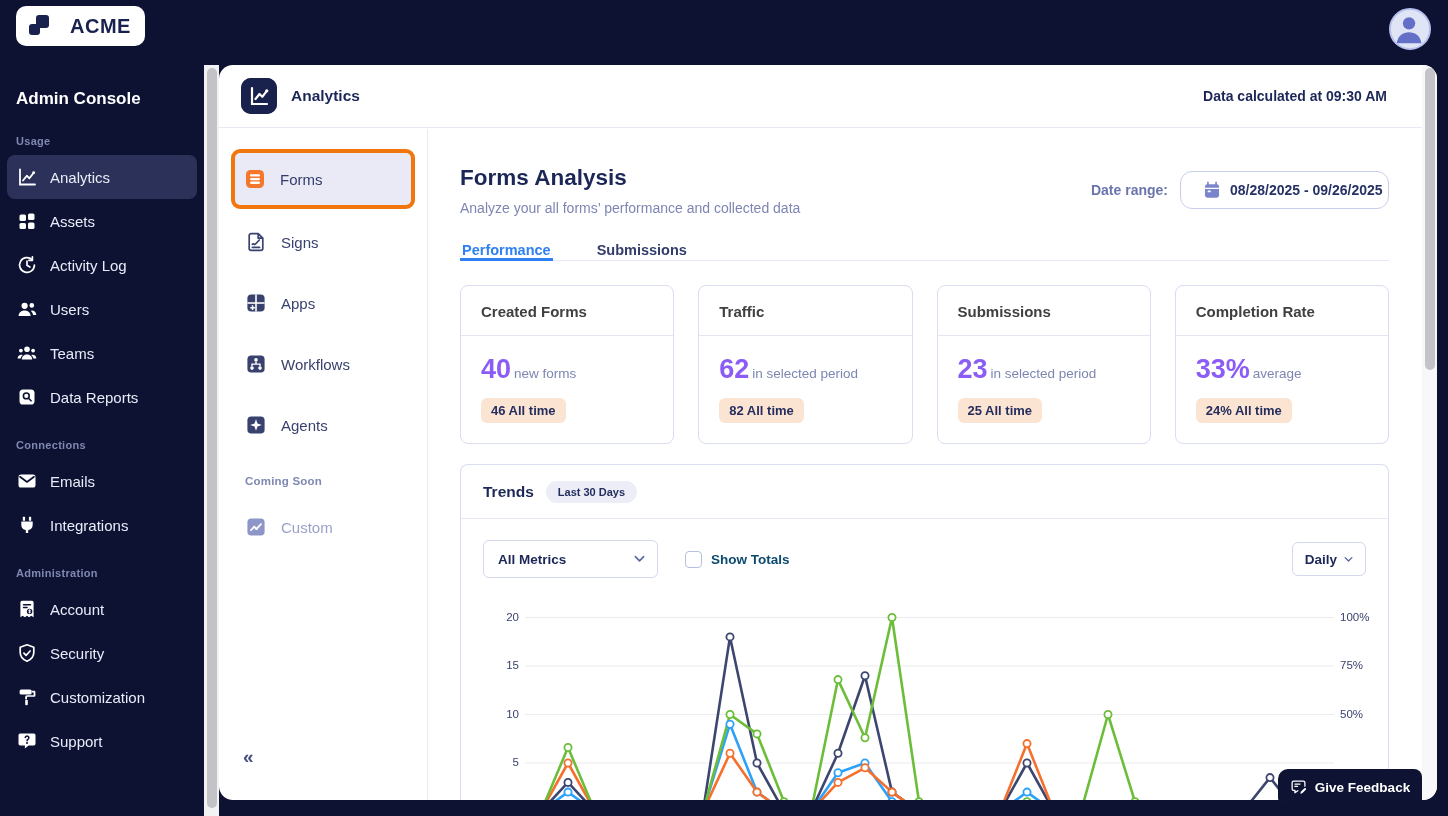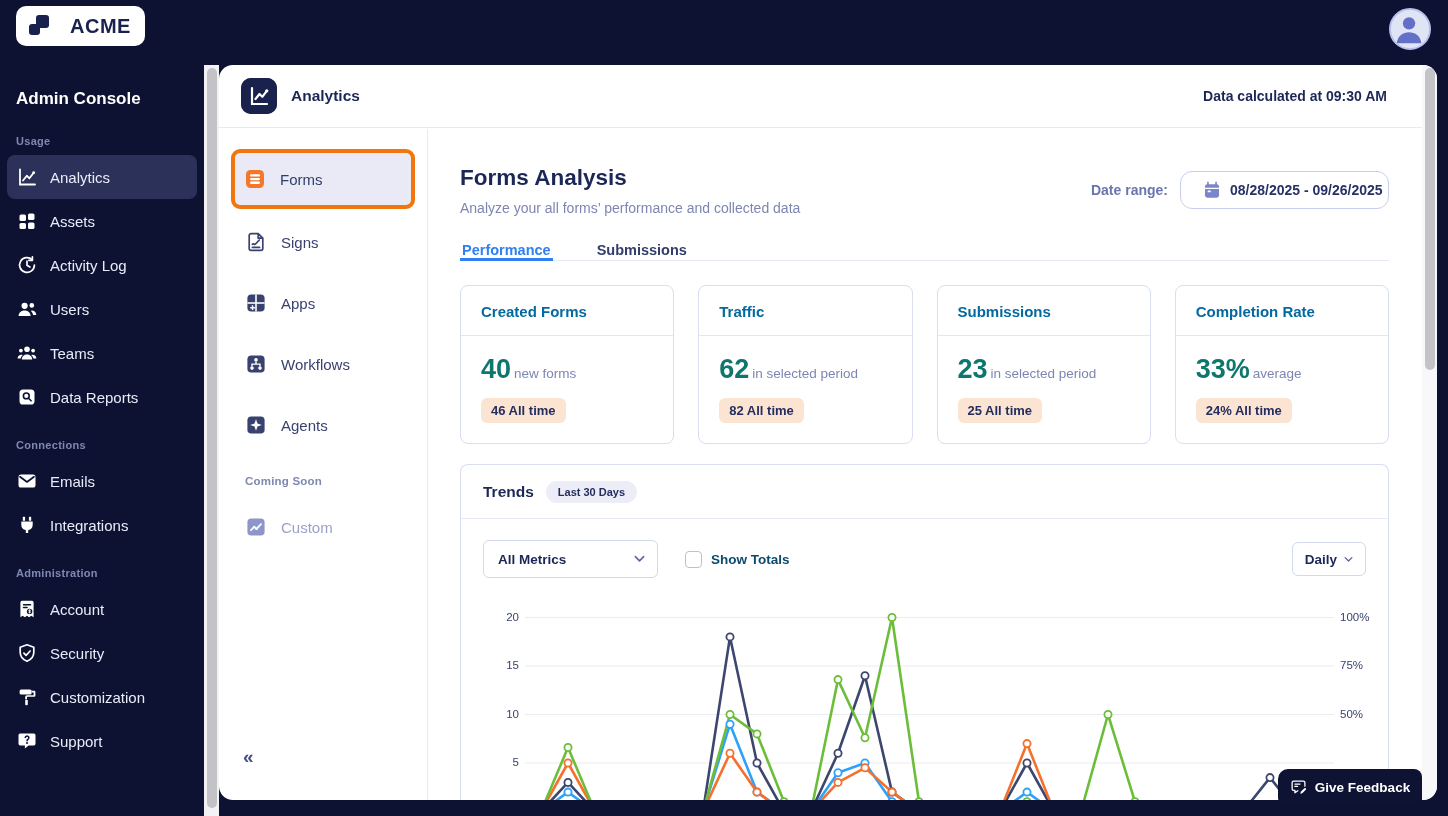--- a/index.html
+++ b/index.html
@@ -56,23 +56,23 @@
   .dr-input{width:209px;height:38px;border:1px solid #c8cee9;border-radius:12px;display:flex;align-items:center;gap:9px;padding:0 6px 0 22px;overflow:hidden;background:#fff;cursor:pointer}
   .dr-icon{width:18px;height:18px;color:#7b85cc;flex:none}
   .dr-value{font-size:14px;font-weight:bold;color:#273266;white-space:nowrap}
 
   .tabs{display:flex;gap:42px;margin-top:26px;border-bottom:1px solid #e7e9f4}
   .tab{padding:0 2px 0;font-size:14.5px;font-weight:bold;color:#323d6b;border-bottom:3px solid transparent;margin-bottom:-1px;cursor:pointer}
   .tab.active{color:#2f80f2;border-bottom-color:#2f80f2}
 
   .cards-row{display:flex;gap:24px;margin-top:24px}
   .stat-card{flex:1;border:1px solid #d9def1;border-radius:8px;background:#fff}
-  .stat-head{padding:17px 20px 15px;font-size:15px;font-weight:bold;color:#0369a1;border-bottom:1px solid #e3e6f2}
+  .stat-head{padding:17px 20px 15px;font-size:15px;font-weight:bold;color:#404040;border-bottom:1px solid #e3e6f2}
   .stat-body{padding:18px 20px 20px}
-  .stat-value{font-size:27px;font-weight:800;color:#0f766e}
+  .stat-value{font-size:27px;font-weight:800;color:#8b5cf6}
   .stat-suffix{font-size:13.5px;color:#7d86b2;margin-left:3px}
   .stat-badge{display:inline-block;margin-top:13px;background:#fce4d2;border-radius:6px;padding:5px 10px;font-size:13px;font-weight:bold;color:#232d5e}
 
   
   .trends-card{margin-top:20px;border:1px solid #d9def1;border-bottom:none;border-radius:8px 8px 0 0;height:400px;position:relative;background:#fff}
   .trends-head{display:flex;align-items:center;gap:12px;padding:16px 22px 15px;border-bottom:1px solid #e7e9f4}
   .trends-title{font-size:15.5px;font-weight:bold;color:#1c2757}
   .trends-badge{background:#ededf8;border-radius:12px;padding:5px 12px;font-size:11px;font-weight:bold;color:#232d5e}
   .trends-controls{display:flex;align-items:center;padding:21px 22px 0}
   .select-box{width:175px;height:38px;border:1px solid #d3d8ec;border-radius:6px;display:flex;align-items:center;justify-content:space-between;padding:0 12px 0 14px;font-size:13.5px;font-weight:bold;color:#1c2757;cursor:pointer;background:#fff}

